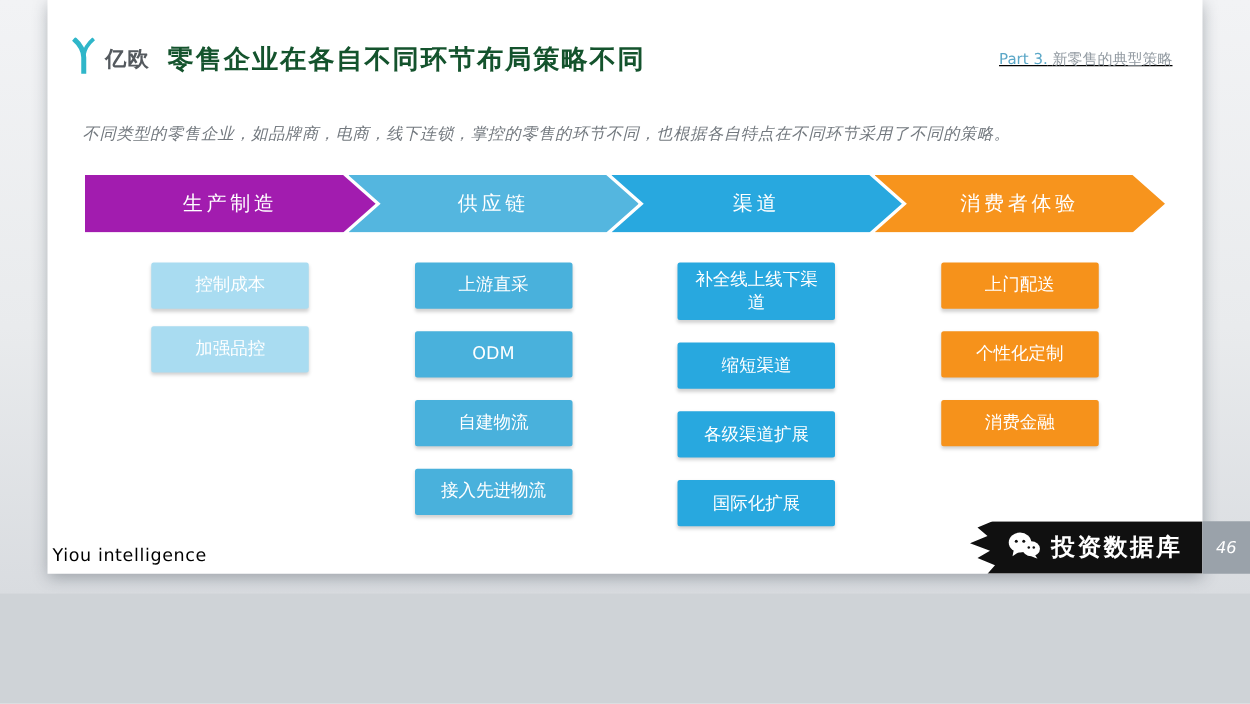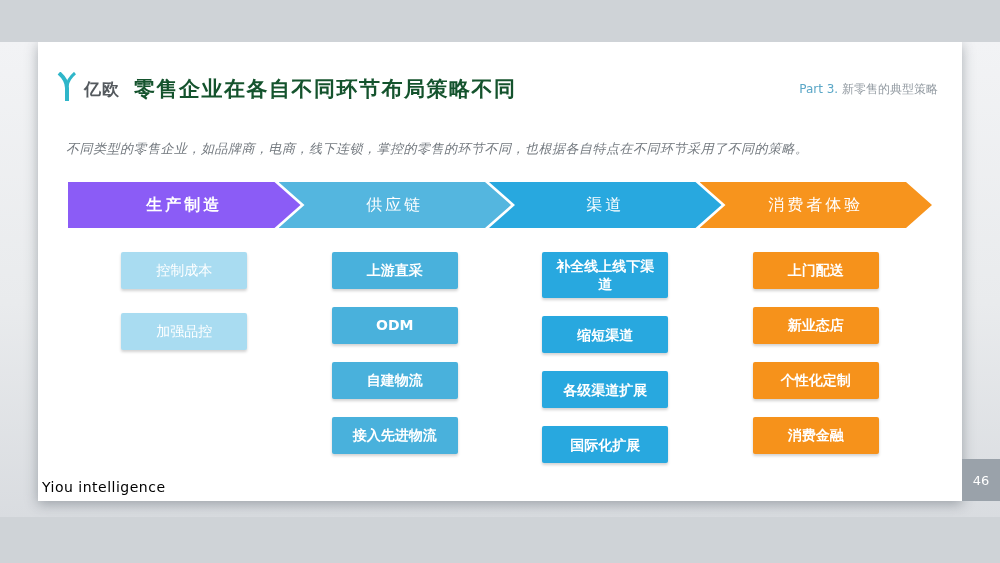--- a/index.html
+++ b/index.html
@@ -1,78 +1,77 @@
 <!DOCTYPE html>
 <html><head>
 <meta charset="utf-8">
 <style>
   * { margin:0; padding:0; box-sizing:border-box; }
   html,body { background:#cfd3d7; }
   .page {
     position:relative; width:1000px; height:475px; overflow:hidden;
     background:linear-gradient(180deg,#f2f3f5 0%,#e9ebed 55%,#d9dce0 100%);
     font-family:"DejaVu Sans","Liberation Sans",sans-serif;
-    margin-top:42px;
   }
   .slide {
     position:absolute; left:38px; right:38px; top:0; bottom:16px;
     background:#ffffff; box-shadow:0 3px 12px rgba(50,60,70,.38);
   }
   
   .slide-header { display:flex; align-items:center; padding:30px 24px 0 18px; }
   .logo { display:flex; align-items:center; gap:6px; }
   .logo-text { font-size:17px; font-weight:bold; color:#54595e; letter-spacing:1px; }
   .slide-title { margin-left:14px; color:#14532d; font-size:21px; font-weight:bold; letter-spacing:1.5px; }
-  .part-info { margin-left:auto; font-size:12px; white-space:nowrap; }
+  .part-info { margin-left:auto; font-size:12px; white-space:nowrap;text-decoration:underline; }
   .part-label { color:#5ba7c7; }
   .part-title { color:#939ba2; }
   
   .intro { margin:34px 28px 0 28px; font-size:13px; color:#73797f; letter-spacing:.5px;font-style:italic; }
   
   .flow { margin:24px 30px 0 30px; }
   .arrow-row { display:flex; height:46px; }
   .arrow {
     flex:1; display:flex; align-items:center; justify-content:center;
     color:#fff; font-size:16px; letter-spacing:3px;
   }
   .arrow + .arrow { margin-left:-22px; }
-  .a1 { background:#8b5cf6; clip-path:polygon(0 0, calc(100% - 26px) 0, 100% 50%, calc(100% - 26px) 100%, 0 100%);font-weight:bold; }
+  .a1 { background:#a21caf; clip-path:polygon(0 0, calc(100% - 26px) 0, 100% 50%, calc(100% - 26px) 100%, 0 100%); }
   .a2 { background:#54b6df; }
   .a3 { background:#28a8df; }
   .a4 { background:#f7941d; }
   .a2,.a3,.a4 { clip-path:polygon(0 0, calc(100% - 26px) 0, 100% 50%, calc(100% - 26px) 100%, 0 100%, 26px 50%); }
   .cols { display:flex; margin-top:24px; }
   .col { flex:1; display:flex; flex-direction:column; align-items:center; gap:18px; }
-  .col + .col { margin-left:-22px;font-weight:bold; }
+  .col + .col { margin-left:-22px; }
   .box {
     width:126px; min-height:37px; padding:5px 8px;
     display:flex; align-items:center; justify-content:center; text-align:center;
     color:#fff; font-size:14px; line-height:1.3; border-radius:2px;
     box-shadow:0 2px 3px rgba(0,0,0,.18);
   }
   .c1 .box { background:#a9dcf1; }
   .c2 .box { background:#49b1dc; }
   .c3 .box { background:#28a8df; }
   .c4 .box { background:#f6921b; }
-  .c1 { gap:24px; }
+  .c1 { gap:14px; }
   
   .watermark { position:absolute; left:4px; bottom:6px; font-size:14px; color:#000000; letter-spacing:.5px; }
   .footer-right { position:absolute; right:0; bottom:16px; height:42px; display:flex; align-items:stretch; z-index:5; }
   .banner {
     background:#101010; display:flex; align-items:center; gap:9px;
     padding:0 16px 0 30px;
     clip-path:polygon(18px 0,100% 0,100% 100%,14px 100%,20px 84%,6px 70%,16px 56%,0 42%,14px 28%,6px 12%);
   }
   .banner-text {
     color:#fff; font-size:19px; font-weight:bold; letter-spacing:2px;
     font-family:"DejaVu Serif","Liberation Serif",serif;
   }
   .num-cell {
     width:38px; background:#9aa2aa; color:#fff;
-    display:flex; align-items:center; justify-content:center; font-size:13px;
+    display:flex; align-items:center; justify-content:center; font-size:13px;font-style:italic;
   }
 </style>
 </head>
 <body>
 
 <div class="page">
   <div class="slide">
 
     <div class="slide-header">
       <div class="logo">
@@ -113,26 +112,40 @@
           <div class="box">接入先进物流</div>
         </div>
         <div class="col c3">
           <div class="box">补全线上线下渠道</div>
           <div class="box">缩短渠道</div>
           <div class="box">各级渠道扩展</div>
           <div class="box">国际化扩展</div>
         </div>
         <div class="col c4">
           <div class="box">上门配送</div>
-          <div class="box">新业态店</div>
           <div class="box">个性化定制</div>
           <div class="box">消费金融</div>
         </div>
       </div>
     </div>
 
     <div class="watermark">Yiou intelligence</div>
   </div>
 
   <div class="footer-right">
+    <div class="banner">
+      <span>
+        <svg width="26" height="22" viewBox="0 0 26 22">
+          <ellipse cx="10" cy="9" rx="9" ry="8" fill="#ffffff"></ellipse>
+          <polygon points="5,15 4,20 10,16" fill="#ffffff"></polygon>
+          <ellipse cx="19" cy="14" rx="7" ry="6" fill="#ffffff"></ellipse>
+          <polygon points="22,19 24,22 19,20" fill="#ffffff"></polygon>
+          <circle cx="7" cy="8" r="1.2" fill="#101010"></circle>
+          <circle cx="13" cy="8" r="1.2" fill="#101010"></circle>
+          <circle cx="17" cy="13" r="1" fill="#101010"></circle>
+          <circle cx="21" cy="13" r="1" fill="#101010"></circle>
+        </svg>
+      </span>
+      <span class="banner-text">投资数据库</span>
+    </div>
     <div class="num-cell">46</div>
   </div>
 </div>
 
 </body></html>

